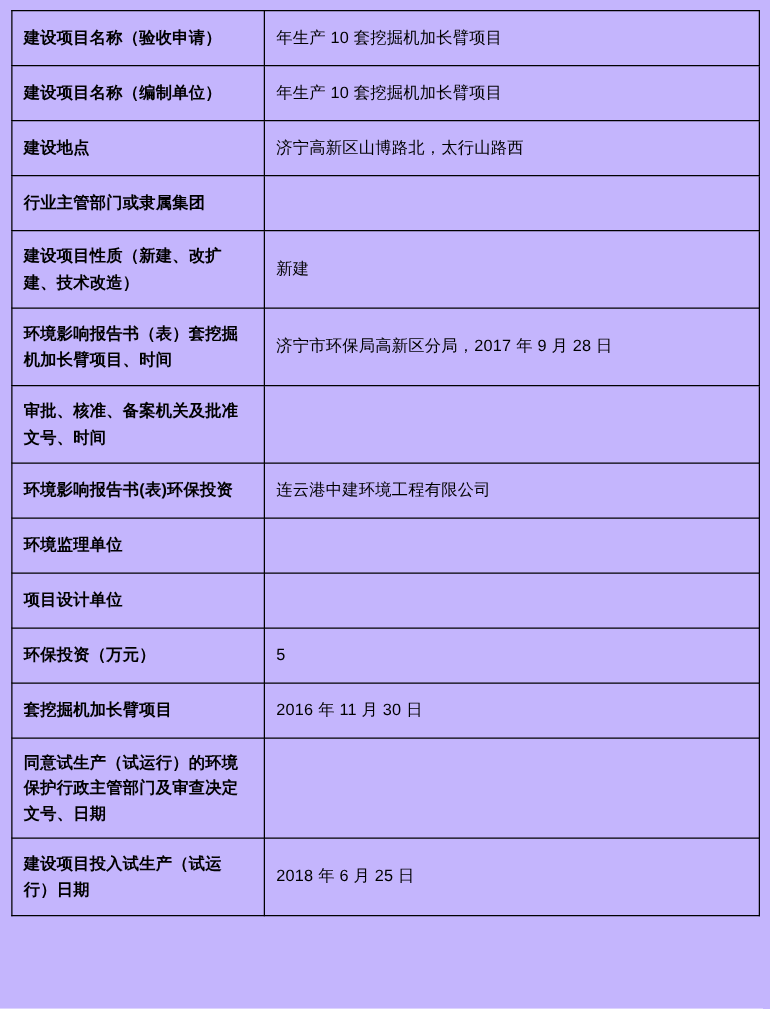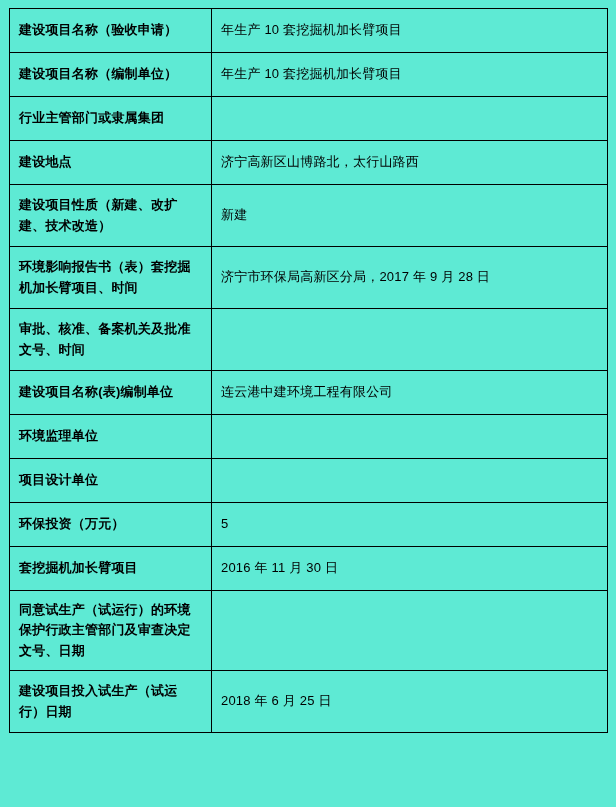--- a/index.html
+++ b/index.html
@@ -8,21 +8,21 @@
     background: #ffffff;
   }
   body {
     font-family: "Liberation Sans", "DejaVu Sans", sans-serif;
     color: #000000;
   }
   .page {
     width: 616px;
     height: 807px;
     position: relative;
-    background: #5eead4;
+    background: #c4b5fd;
     box-sizing: border-box;
     overflow: hidden;
   }
   table.info-table {
     border-collapse: collapse;
     table-layout: fixed;
     width: 598px;
     margin: 8px 0 0 9px;
     border: 1px solid #000000;
   }
@@ -57,41 +57,41 @@
     <tbody>
       <tr class="row-h1">
         <td class="label-cell">建设项目名称（验收申请）</td>
         <td class="value-cell">年生产 10 套挖掘机加长臂项目</td>
       </tr>
       <tr class="row-h1">
         <td class="label-cell">建设项目名称（编制单位）</td>
         <td class="value-cell">年生产 10 套挖掘机加长臂项目</td>
       </tr>
       <tr class="row-h1">
+        <td class="label-cell">建设地点</td>
+        <td class="value-cell">济宁高新区山博路北，太行山路西</td>
+      </tr>
+      <tr class="row-h1">
         <td class="label-cell">行业主管部门或隶属集团</td>
         <td class="value-cell"></td>
-      </tr>
-      <tr class="row-h1">
-        <td class="label-cell">建设地点</td>
-        <td class="value-cell">济宁高新区山博路北，太行山路西</td>
       </tr>
       <tr class="row-h2">
         <td class="label-cell">建设项目性质（新建、改扩建、技术改造）</td>
         <td class="value-cell">新建</td>
       </tr>
       <tr class="row-h2">
         <td class="label-cell">环境影响报告书（表）套挖掘机加长臂项目、时间</td>
         <td class="value-cell">济宁市环保局高新区分局，2017 年 9 月 28 日</td>
       </tr>
       <tr class="row-h2">
         <td class="label-cell">审批、核准、备案机关及批准文号、时间</td>
         <td class="value-cell"></td>
       </tr>
       <tr class="row-h1">
-        <td class="label-cell">建设项目名称(表)编制单位</td>
+        <td class="label-cell">环境影响报告书(表)环保投资</td>
         <td class="value-cell">连云港中建环境工程有限公司</td>
       </tr>
       <tr class="row-h1">
         <td class="label-cell">环境监理单位</td>
         <td class="value-cell"></td>
       </tr>
       <tr class="row-h1">
         <td class="label-cell">项目设计单位</td>
         <td class="value-cell"></td>
       </tr>

